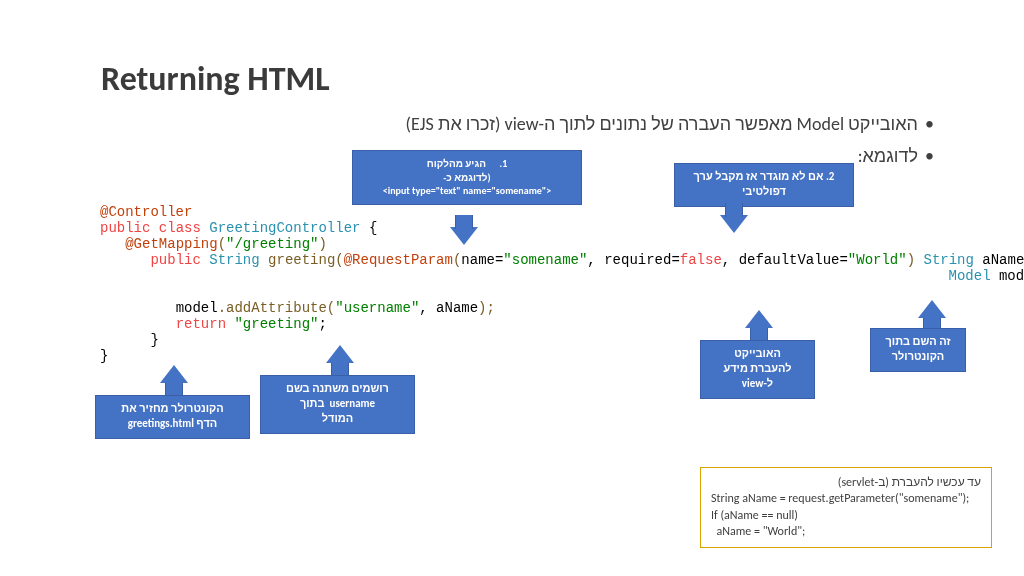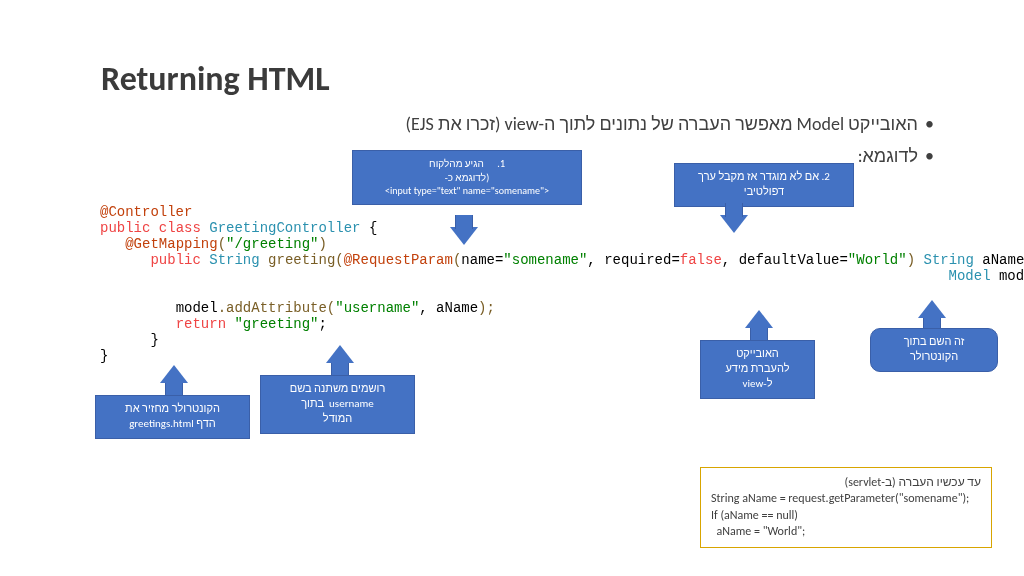--- a/index.html
+++ b/index.html
@@ -38,20 +38,21 @@
   .callout {
     position: absolute;
     background: #4472c4;
     color: #fff;
     font-size: 11px;
     text-align: center;
     padding: 6px 8px;
     line-height: 1.35;
     border: 1px solid #3a5fa8;
     direction: rtl;
+    font-weight: bold;
   }
   .arrow-down {
     position: absolute;
     width: 0; height: 0;
     border-left: 14px solid transparent;
     border-right: 14px solid transparent;
     border-top: 18px solid #4472c4;
   }
   .arrow-down .stem{
     position:absolute;
@@ -129,21 +130,21 @@
   <div>2. אם לא מוגדר אז מקבל ערך</div>
   <div>דפולטיבי</div>
 </div>
 <div class="arrow-down" style="left:720px; top:215px;">
     <div class="stem"></div>
   </div>
 
 <div class="arrow-up" style="left:918px; top:300px;">
     <div class="stem"></div>
   </div>
-<div class="callout" style="left:870px; top:328px; width:128px;border-radius:10px;">
+<div class="callout" style="left:870px; top:328px; width:96px;">
   <div>זה השם בתוך</div>
   <div>הקונטרולר</div>
 </div>
 
 <div class="arrow-up" style="left:745px; top:310px;">
     <div class="stem"></div>
   </div>
 <div class="callout" style="left:700px; top:340px; width:115px;">
   <div>האובייקט</div>
   <div>להעברת מידע</div>
@@ -172,17 +173,17 @@
    <span class="c-olive">@GetMapping</span><span class="c-brown">(</span><span class="c-green">"/greeting"</span><span class="c-brown">)</span>
       <span class="c-blue">public</span> <span class="c-teal">String</span> <span class="c-brown">greeting</span><span class="c-brown">(</span><span class="c-olive">@RequestParam</span><span class="c-brown">(</span><span>name</span><span>=</span><span class="c-green">"somename"</span><span>,</span> <span>required</span><span>=</span><span class="c-blue">false</span><span>,</span> <span>defaultValue</span><span>=</span><span class="c-green">"World"</span><span class="c-brown">)</span> <span class="c-teal">String</span> <span>aName</span>
                                                                                                      <span class="c-teal">Model</span> <span>model</span> 
 <span></span>
          <span>model</span><span class="c-brown">.addAttribute</span><span class="c-brown">(</span><span class="c-green">"username"</span><span>, aName</span><span class="c-brown">);</span>
          <span class="c-blue">return</span> <span class="c-green">"greeting"</span><span>;</span>
       <span>}</span>
 <span>}</span></div>
 
 <div class="servlet-box">
-  <span class="he">עד עכשיו העברה (ב-servlet)</span>
+  <span class="he">עד עכשיו להעברת (ב-servlet)</span>
   <div>String aName = request.getParameter("somename");</div>
   <div>If (aName == null)</div>
   <div>&nbsp;&nbsp;aName = "World";</div>
 </div>
 
 </body></html>

